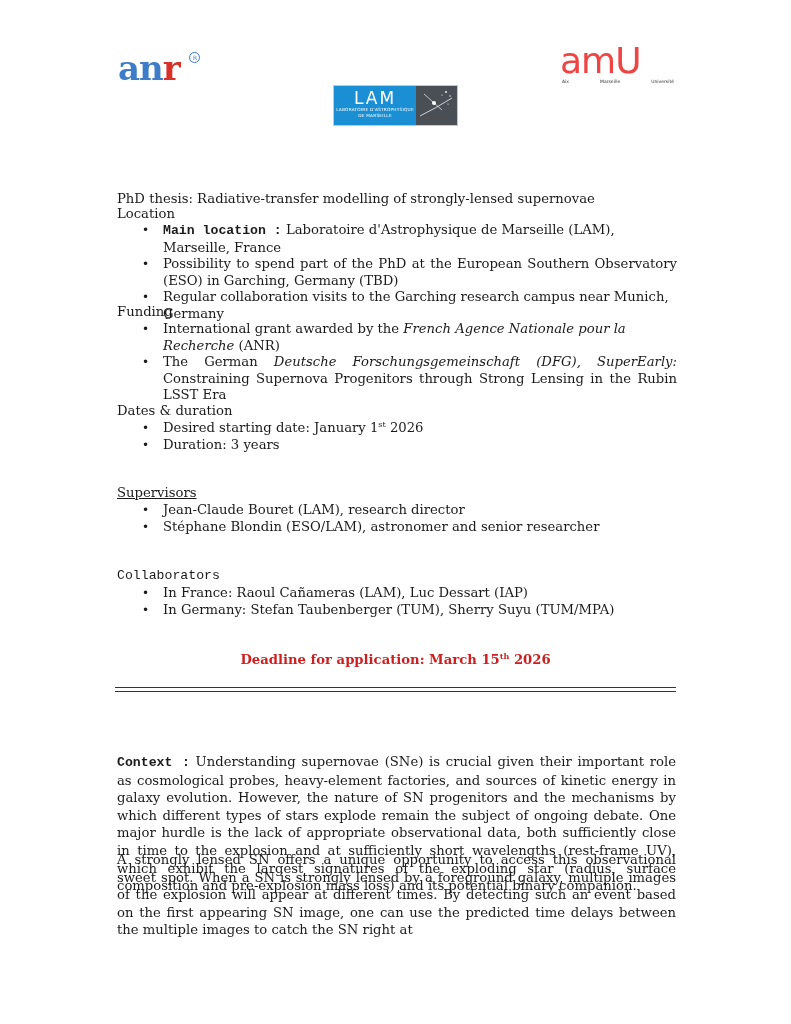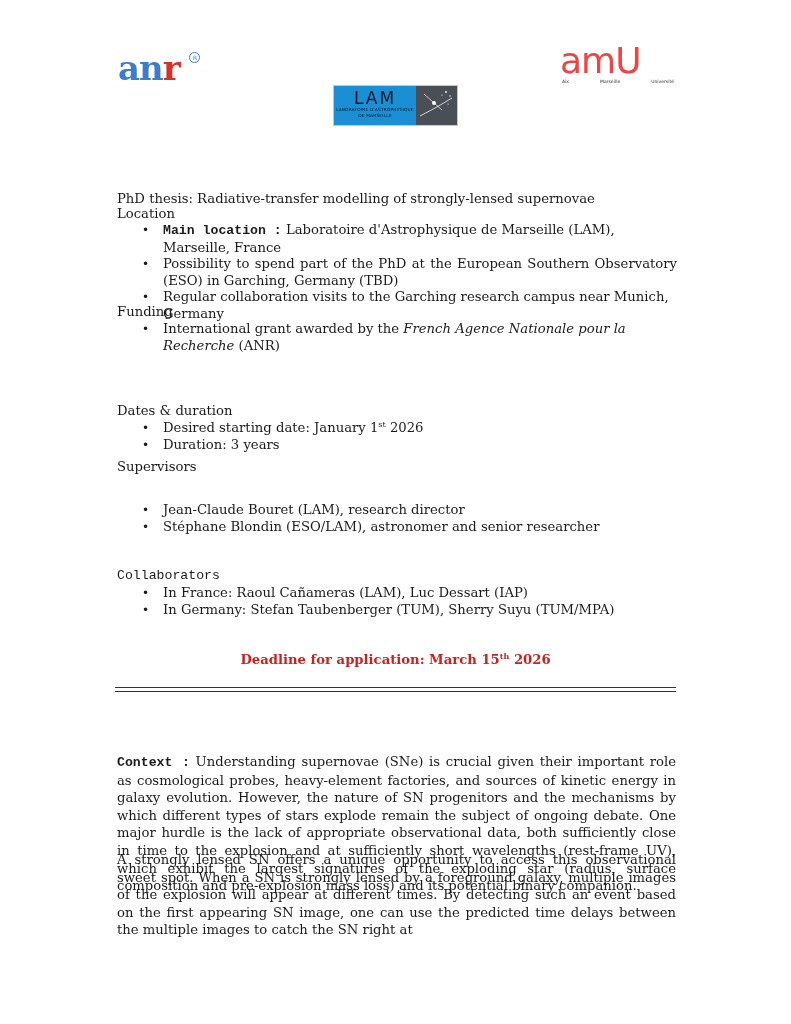--- a/index.html
+++ b/index.html
@@ -20,21 +20,21 @@
 
   .logo-amu { position: absolute; left: 560px; top: 44px; width: 120px; height: 40px; }
   .logo-amu .word { font-family: "DejaVu Sans", "Liberation Sans", sans-serif; font-size: 36px;
                     line-height: 34px; color: #ef4444; letter-spacing: -1px; }
   .logo-amu .sub { position: absolute; top: 35px; left: 2px; width: 112px; display: flex;
                    justify-content: space-between; font-family: "DejaVu Sans", sans-serif;
                    font-size: 4.5px; color: #333; }
 
   .logo-lam { position: absolute; left: 333px; top: 85px; width: 123px; height: 39px;
               display: flex; border: 1px solid #c8c8c8; }
-  .logo-lam .blue { width: 82px; height: 100%; background: #1b8fd3; position: relative; color: #0f172a;
+  .logo-lam .blue { width: 82px; height: 100%; background: #1b8fd3; position: relative; color: #ffffff;
                     font-family: "DejaVu Sans", "Liberation Sans", sans-serif; text-align: center; }
   .logo-lam .blue .big { font-size: 17px; line-height: 18px; padding-top: 3px; letter-spacing: 2px; }
   .logo-lam .blue .small { font-size: 4.3px; line-height: 6px; letter-spacing: 0.2px; }
   .logo-lam .grey { flex: 1; background: #4a4f55; position: relative; }
 
   
   .txt { position: absolute; left: 117px; font-size: 13.2px; line-height: 16.5px; white-space: nowrap; }
   .heading { position: absolute; left: 117px; font-size: 13.2px; line-height: 16.5px; }
   ul.bl { position: absolute; left: 117px; margin: 0; padding: 0; list-style: none; width: 560px; }
   ul.bl li { position: relative; padding-left: 46px; font-size: 13.2px; line-height: 16.5px; }
@@ -98,29 +98,30 @@
   <div class="heading" style="top:206px;">Location</div>
   <ul class="bl" style="top:222px;">
     <li><span class="b">Main location :</span><span> Laboratoire d'Astrophysique de Marseille (LAM), Marseille, France</span></li>
     <li class="just nolast">Possibility to spend part of the PhD at the European Southern Observatory (ESO) in Garching, Germany (TBD)</li>
     <li>Regular collaboration visits to the Garching research campus near Munich, Germany</li>
   </ul>
 
   <div class="heading" style="top:304px;">Funding</div>
   <ul class="bl" style="top:321px;">
     <li><span>International grant awarded by the </span><i>French Agence Nationale pour la Recherche</i><span> (ANR)</span></li>
+    <li class="just nolast"><span>The German </span><i>Deutsche Forschungsgemeinschaft (DFG), SuperEarly:</i><span> Constraining Supernova Progenitors through Strong Lensing in the Rubin LSST Era</span></li>
   </ul>
 
   <div class="heading" style="top:403px;">Dates &amp; duration</div>
   <ul class="bl" style="top:420px;">
     <li><span>Desired starting date: January 1</span><sup>st</sup><span> 2026</span></li>
     <li>Duration: 3 years</li>
   </ul>
 
-  <div class="heading" style="top:459px;">Supervisors</div>
+  <div class="heading" style="top:485px;text-decoration:underline;">Supervisors</div>
   <ul class="bl" style="top:502px;">
     <li>Jean-Claude Bouret (LAM), research director</li>
     <li>Stéphane Blondin (ESO/LAM), astronomer and senior researcher</li>
   </ul>
 
   <div class="heading" style="top:568px;font-family:Liberation Mono, monospace;">Collaborators</div>
   <ul class="bl" style="top:585px;">
     <li>In France: Raoul Cañameras (LAM), Luc Dessart (IAP)</li>
     <li>In Germany: Stefan Taubenberger (TUM), Sherry Suyu (TUM/MPA)</li>
   </ul>

